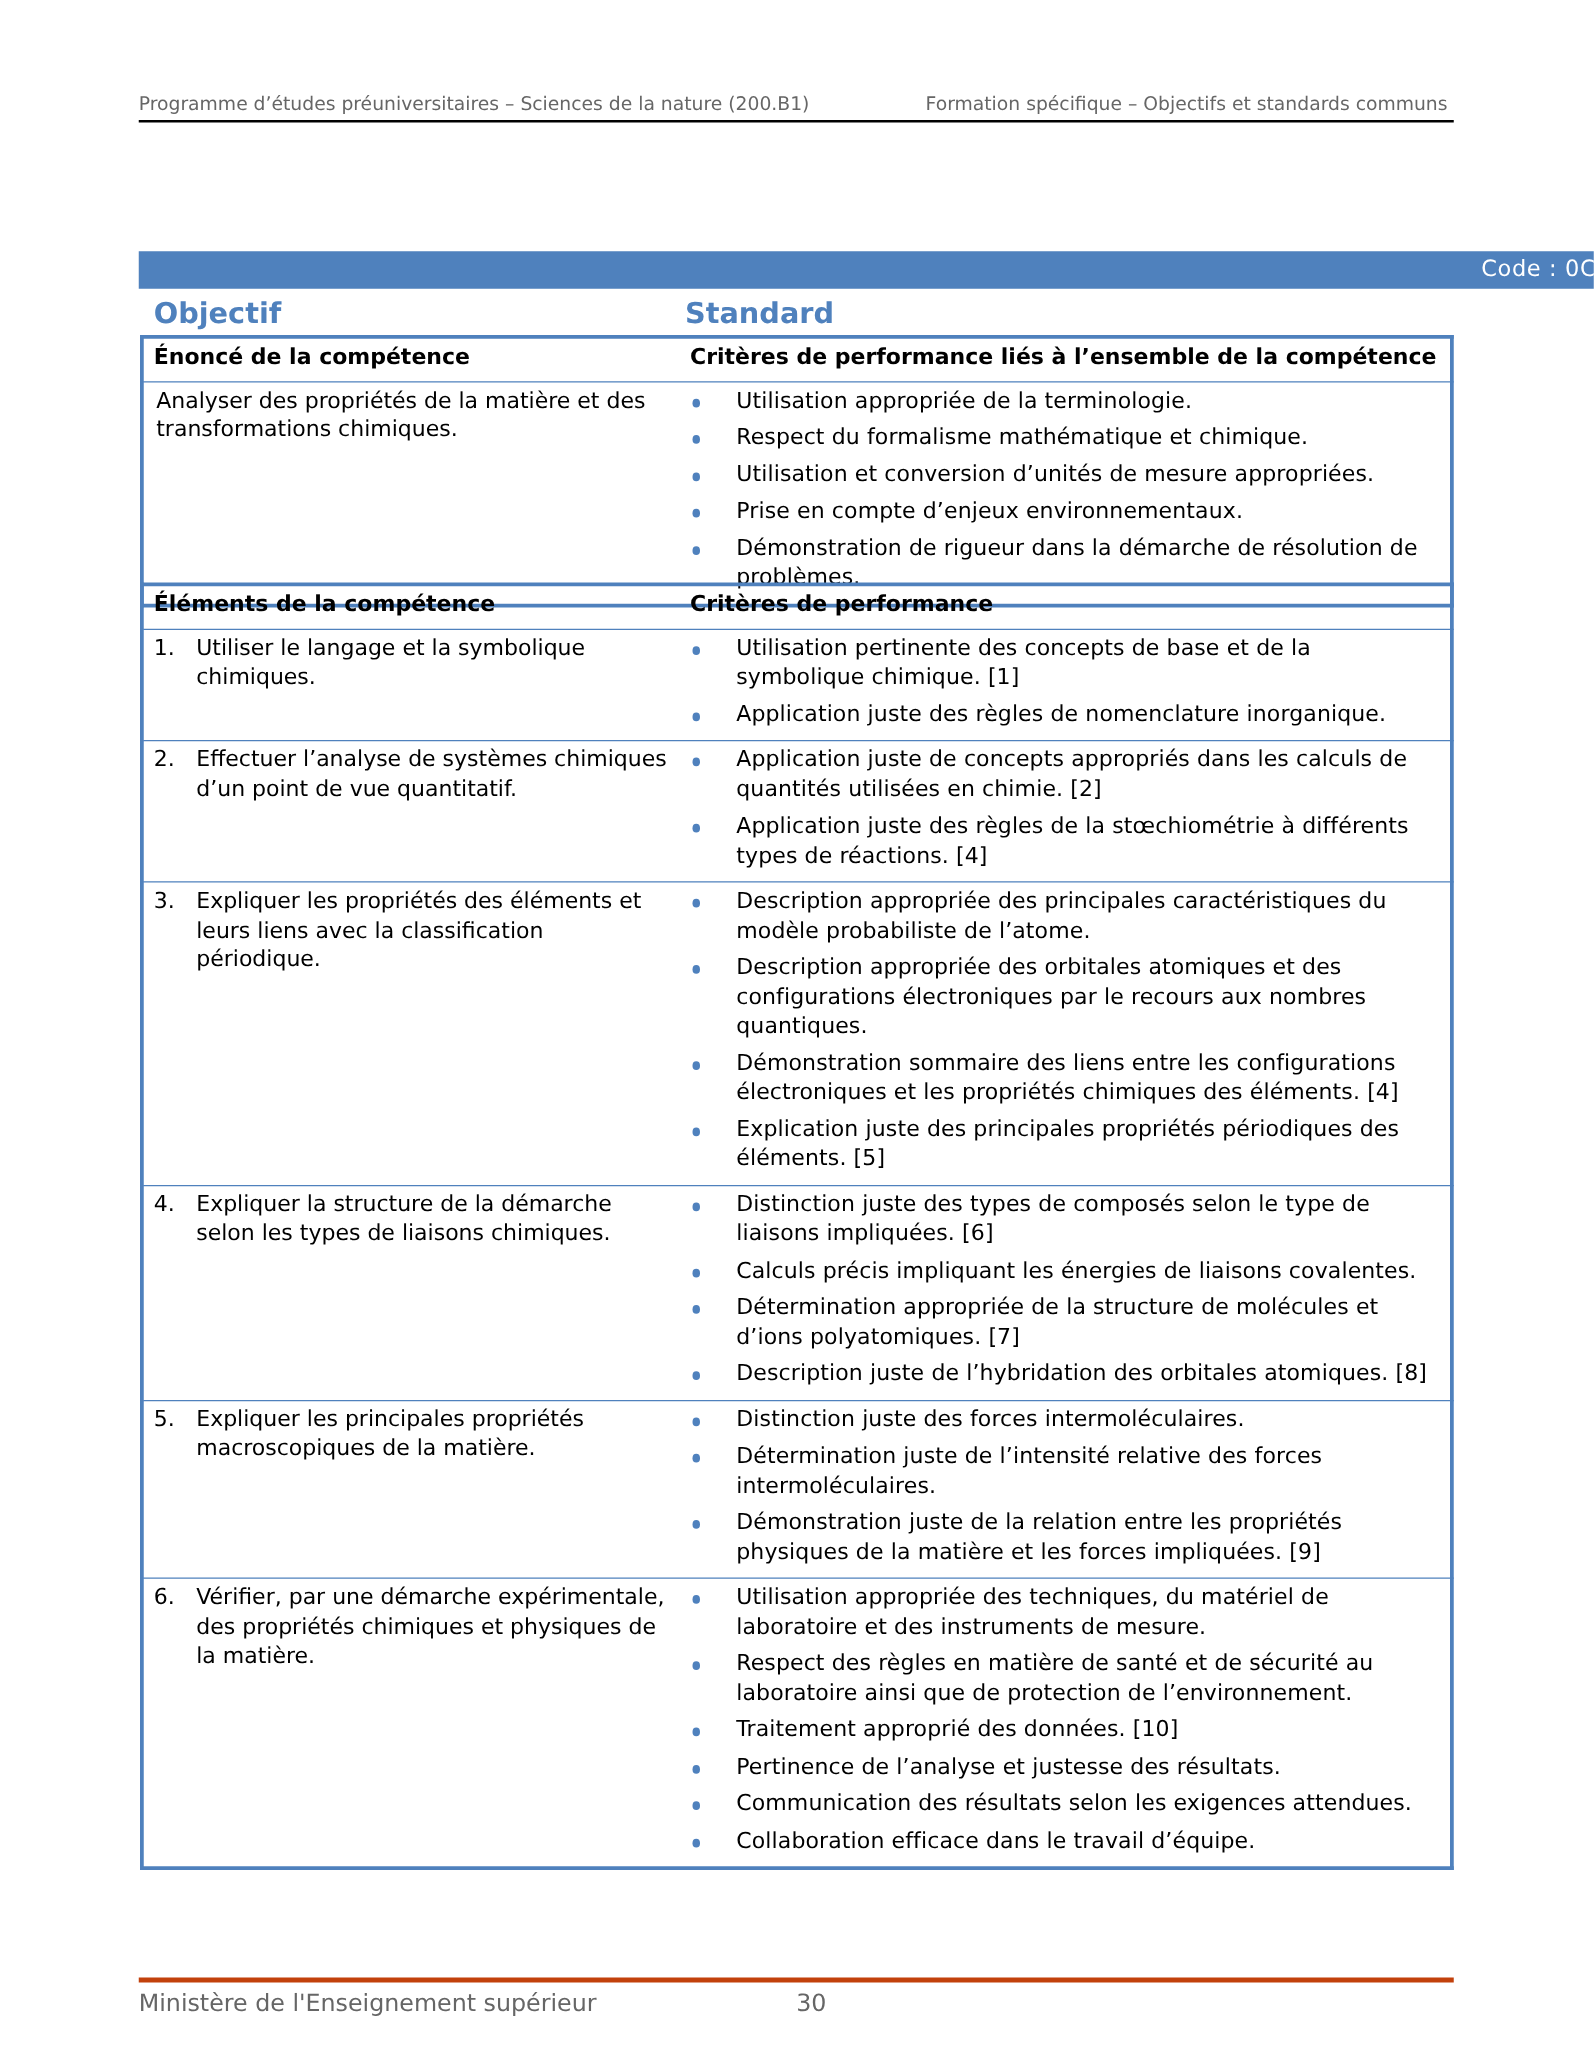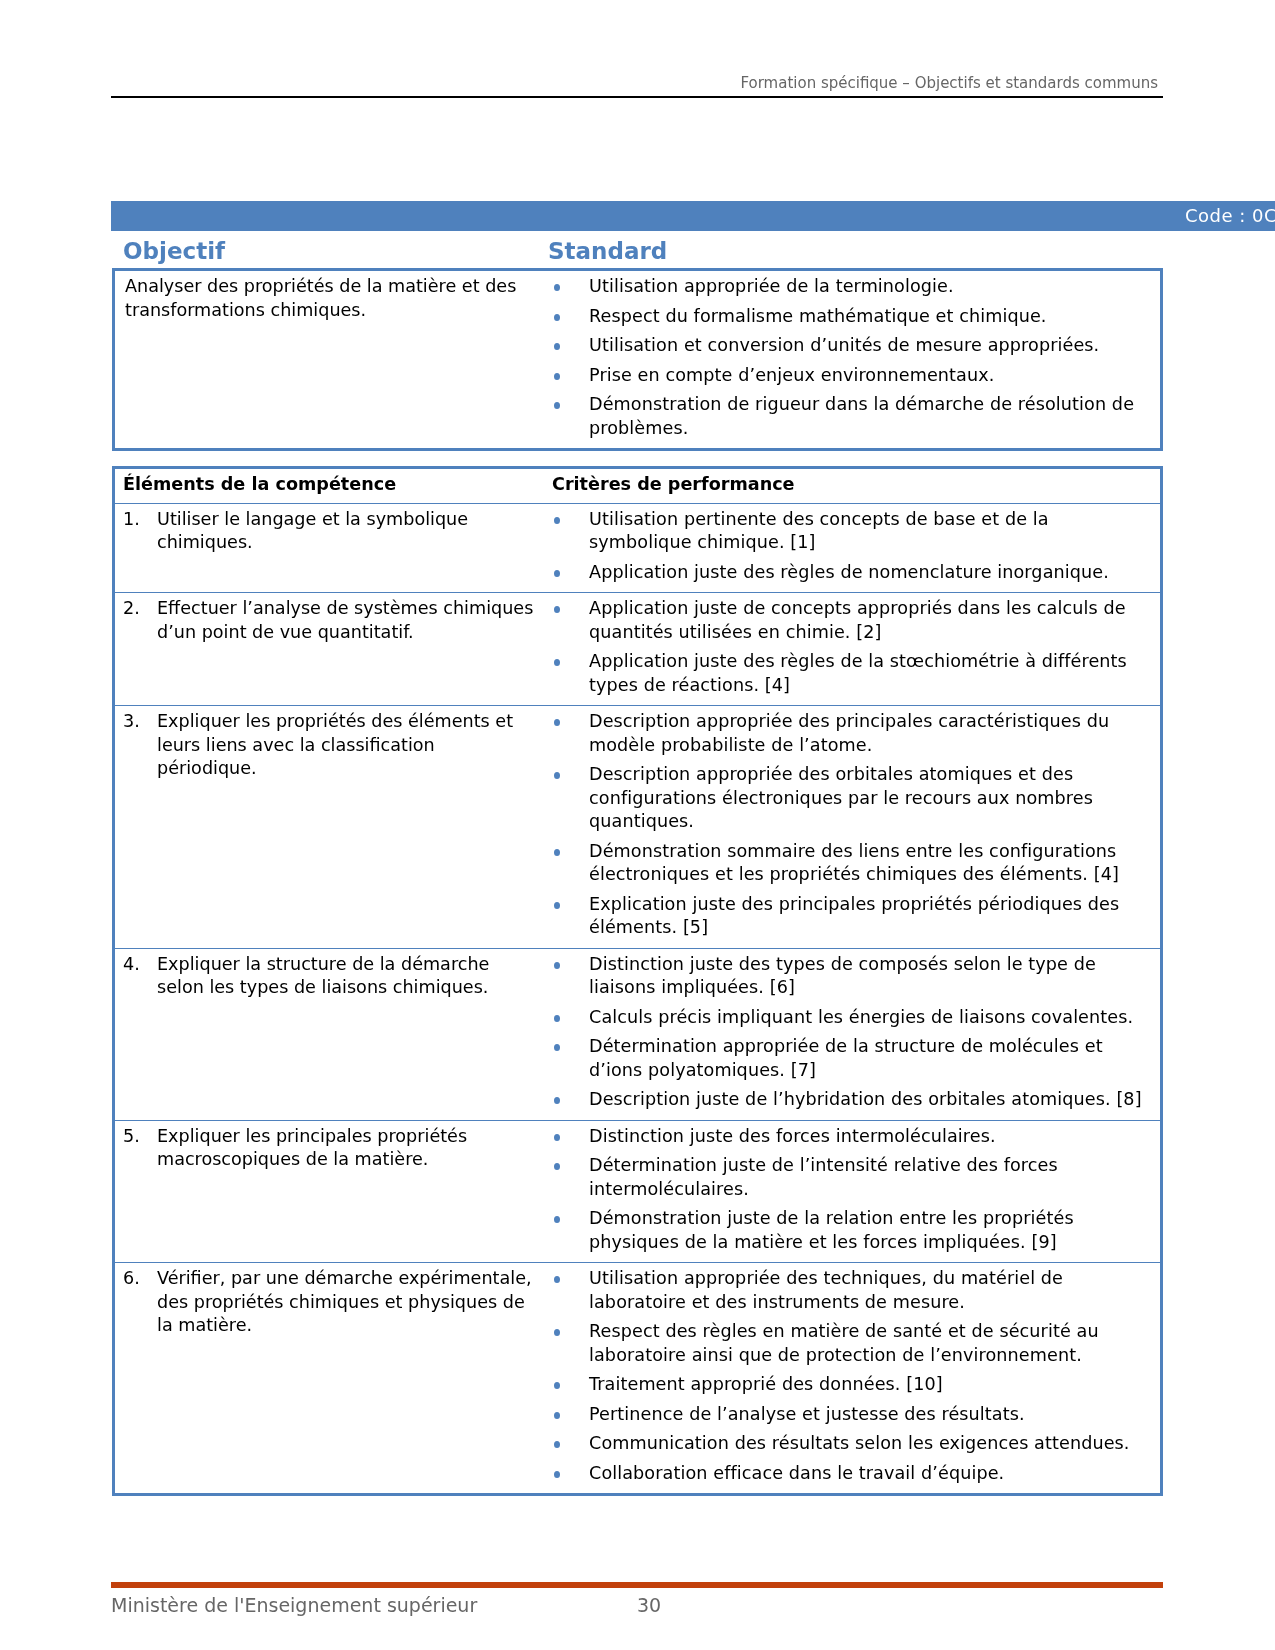--- a/index.html
+++ b/index.html
@@ -20,42 +20,47 @@
   .t2 { top: 466px; }
   .lcol { width: 413px; padding: 4px 8px 6px 8px !important; }
   .rcol { padding: 4px 8px 6px 8px !important; }
   .enonce { padding-left: 2px; }
   ul.bul { list-style: none; margin: 0; padding: 0; }
   ul.bul li { position: relative; padding-left: 37px; margin-bottom: 6px; letter-spacing: 0.1px; }
   ul.bul li:last-child { margin-bottom: 2px; }
   ul.bul li .dot { position: absolute; left: 2px; top: 9px; width: 6px; height: 7px; border-radius: 50%; background: #4f81bd; }
   .el { position: relative; padding-left: 34px; }
   .el .num { position: absolute; left: 0; top: 0; }
-  .page-footer { position: absolute; left: 111px; top: 1582px; width: 1052px; border-top: 6px solid #c2410c; font-size: 19px; color: #666; }
+  .page-footer { position: absolute; left: 111px; top: 1582px; width: 1052px; border-top: 4px solid #c2410c; font-size: 19px; color: #666; }
   .page-footer .left { position: absolute; left: 0; top: 6px; }
   .page-footer .num { position: absolute; left: 526px; top: 6px; }
 </style>
 </head>
 <body>
 
 <div class="page-header">
+  <span class="left">Programme d’études préuniversitaires – Sciences de la nature (200.B1)</span>
   <span class="right">Formation spécifique – Objectifs et standards communs</span>
 </div>
 
 <div class="code-bar">
   <span>Code : 0C01</span>
 </div>
 
 <div class="col-heads">
   <span class="h h1">Objectif</span>
   <span class="h h2">Standard</span>
 </div>
 
 <table class="crit t1">
   <tbody>
+      <tr>
+    <th class="lcol">Énoncé de la compétence</th>
+    <th>Critères de performance liés à l’ensemble de la compétence</th>
+  </tr>
   <tr>
     <td class="lcol">
           <div class="enonce">Analyser des propriétés de la matière et des transformations chimiques.</div>
         </td>
     <td class="rcol">
           <ul class="bul" id="enonce-criteria">
             <li><span class="dot"></span><span>Utilisation appropriée de la terminologie.</span></li>
             <li><span class="dot"></span><span>Respect du formalisme mathématique et chimique.</span></li>
             <li><span class="dot"></span><span>Utilisation et conversion d’unités de mesure appropriées.</span></li>
             <li><span class="dot"></span><span>Prise en compte d’enjeux environnementaux.</span></li>

